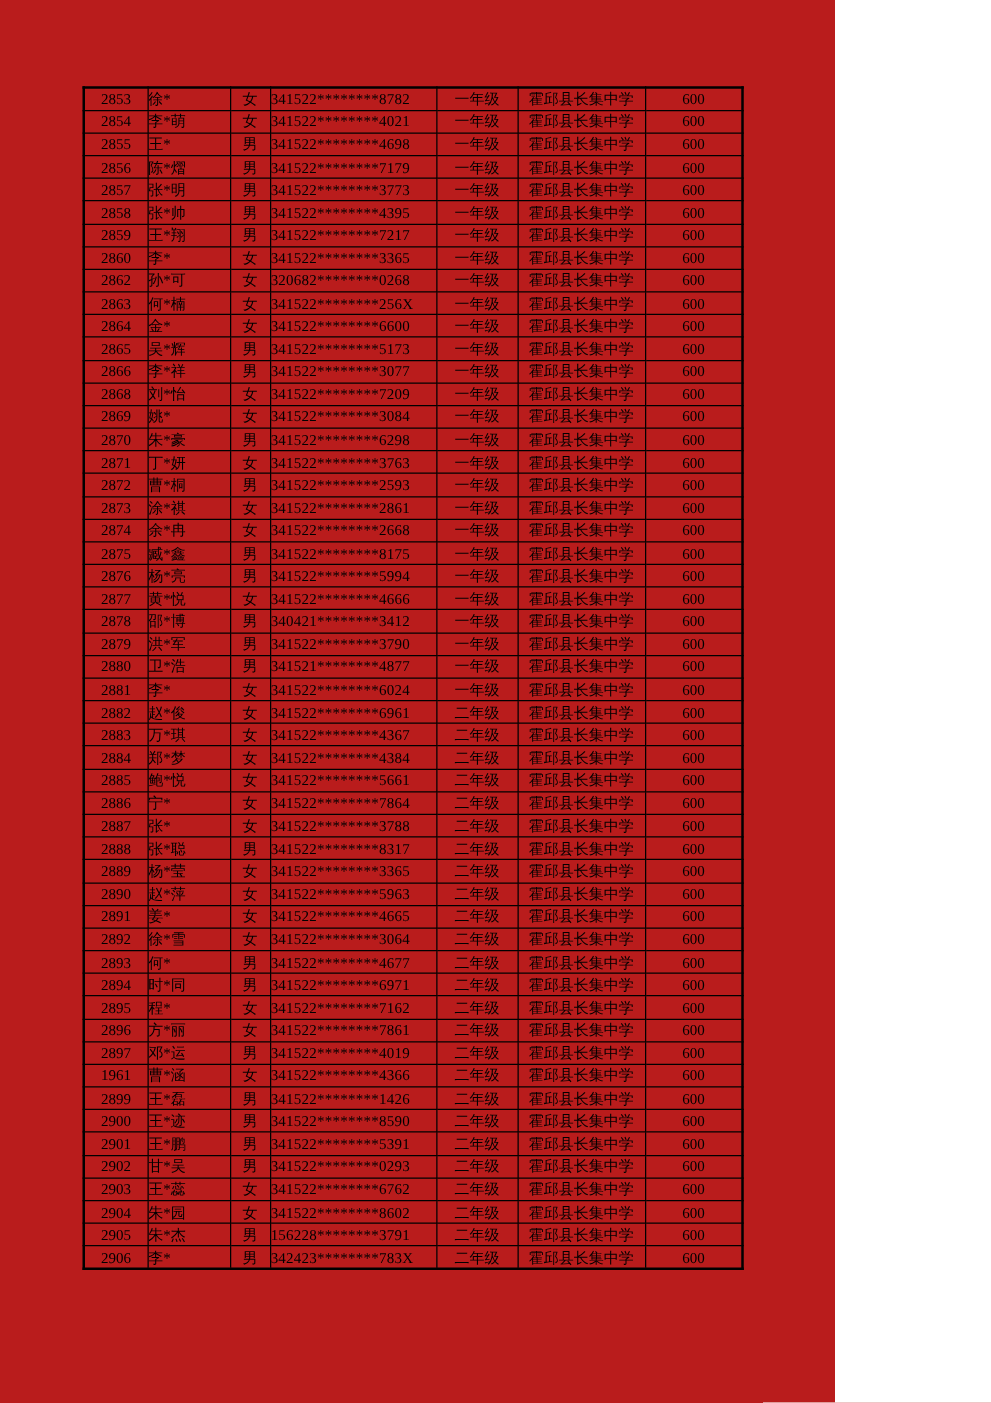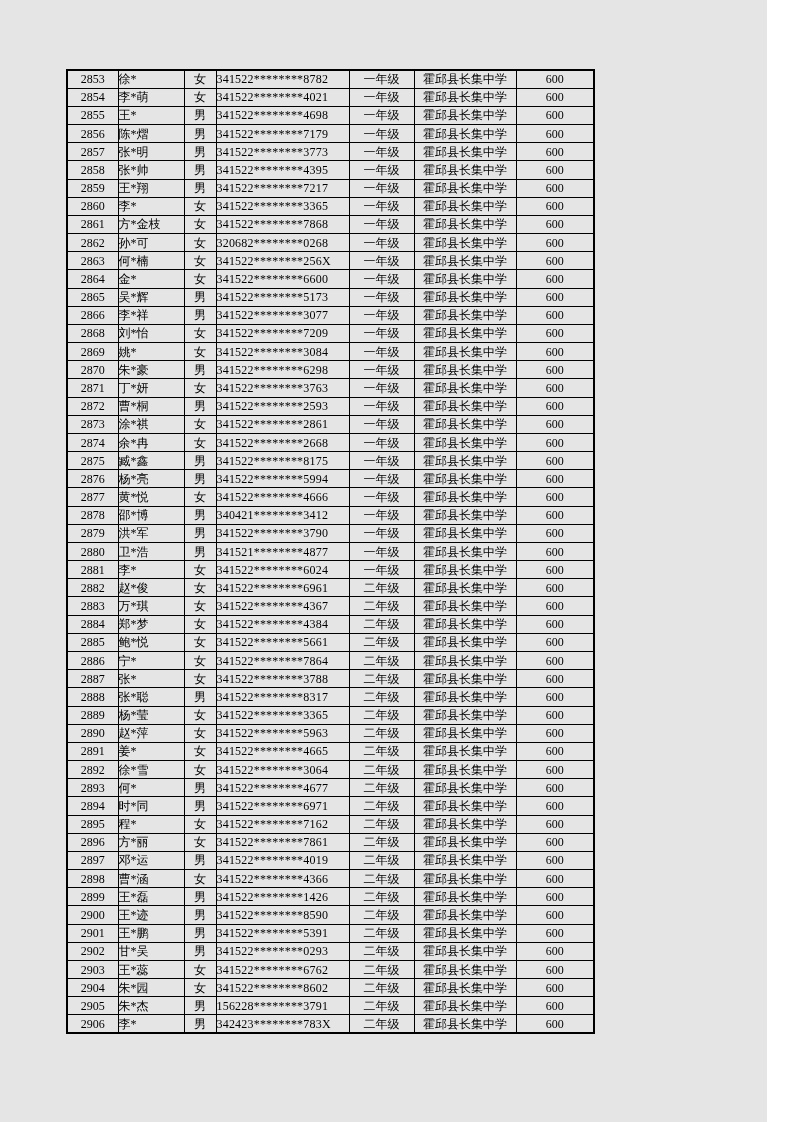--- a/index.html
+++ b/index.html
@@ -10,22 +10,22 @@
   body {
     width: 793px;
     height: 1122px;
     position: relative;
     font-family: "Liberation Serif", "DejaVu Serif", serif;
     color: #000000;
   }
   .page {
     position: absolute;
     left: 0; top: 0;
-    width: 767px; height: 1122px;
-    background: #e5e5e5;
+    width: 668px; height: 1122px;
+    background: #b91c1c;
   }
   table.roster {
     position: absolute;
     left: 66px;
     top: 69px;
     width: 527px;
     border-collapse: collapse;
     table-layout: fixed;
     border: 2px solid #000000;
   }
@@ -129,29 +129,20 @@
         <tr>
           <td class="c0">2860</td>
           <td class="c1">李*</td>
           <td class="c2">女</td>
           <td class="c3">341522********3365</td>
           <td class="c4">一年级</td>
           <td class="c5">霍邱县长集中学</td>
           <td class="c6">600</td>
         </tr>
         <tr>
-          <td class="c0">2861</td>
-          <td class="c1">方*金枝</td>
-          <td class="c2">女</td>
-          <td class="c3">341522********7868</td>
-          <td class="c4">一年级</td>
-          <td class="c5">霍邱县长集中学</td>
-          <td class="c6">600</td>
-        </tr>
-        <tr>
           <td class="c0">2862</td>
           <td class="c1">孙*可</td>
           <td class="c2">女</td>
           <td class="c3">320682********0268</td>
           <td class="c4">一年级</td>
           <td class="c5">霍邱县长集中学</td>
           <td class="c6">600</td>
         </tr>
         <tr>
           <td class="c0">2863</td>
@@ -453,21 +444,21 @@
         <tr>
           <td class="c0">2897</td>
           <td class="c1">邓*运</td>
           <td class="c2">男</td>
           <td class="c3">341522********4019</td>
           <td class="c4">二年级</td>
           <td class="c5">霍邱县长集中学</td>
           <td class="c6">600</td>
         </tr>
         <tr>
-          <td class="c0">2898</td>
+          <td class="c0">1961</td>
           <td class="c1">曹*涵</td>
           <td class="c2">女</td>
           <td class="c3">341522********4366</td>
           <td class="c4">二年级</td>
           <td class="c5">霍邱县长集中学</td>
           <td class="c6">600</td>
         </tr>
         <tr>
           <td class="c0">2899</td>
           <td class="c1">王*磊</td>

